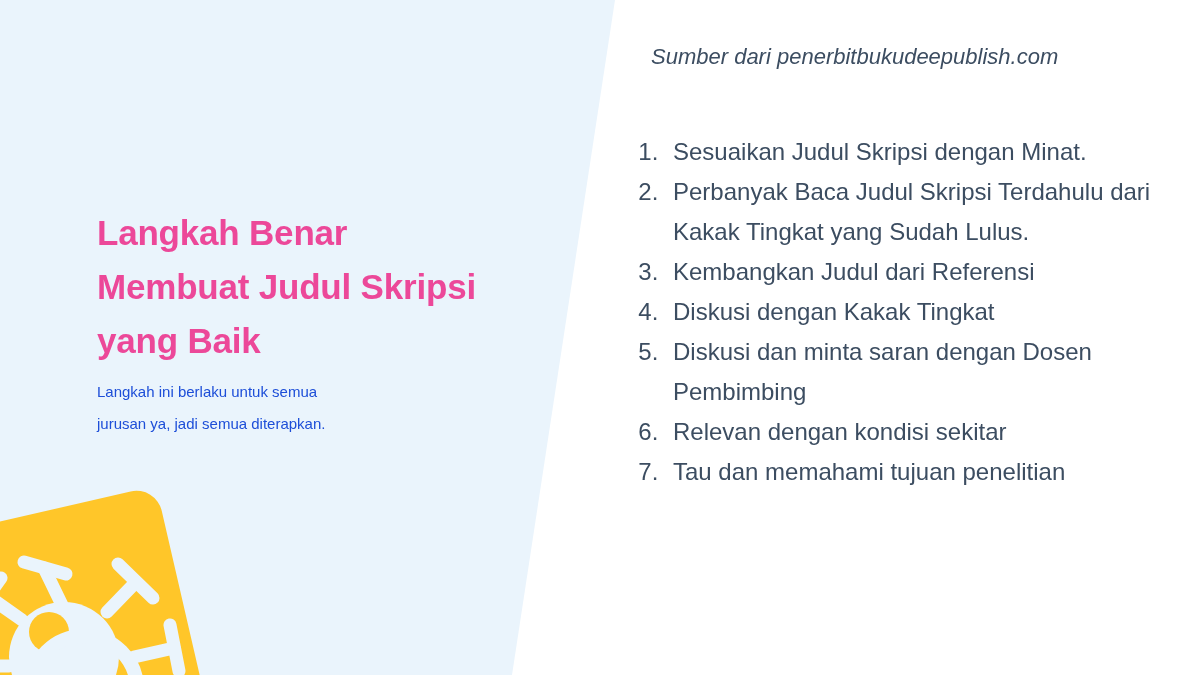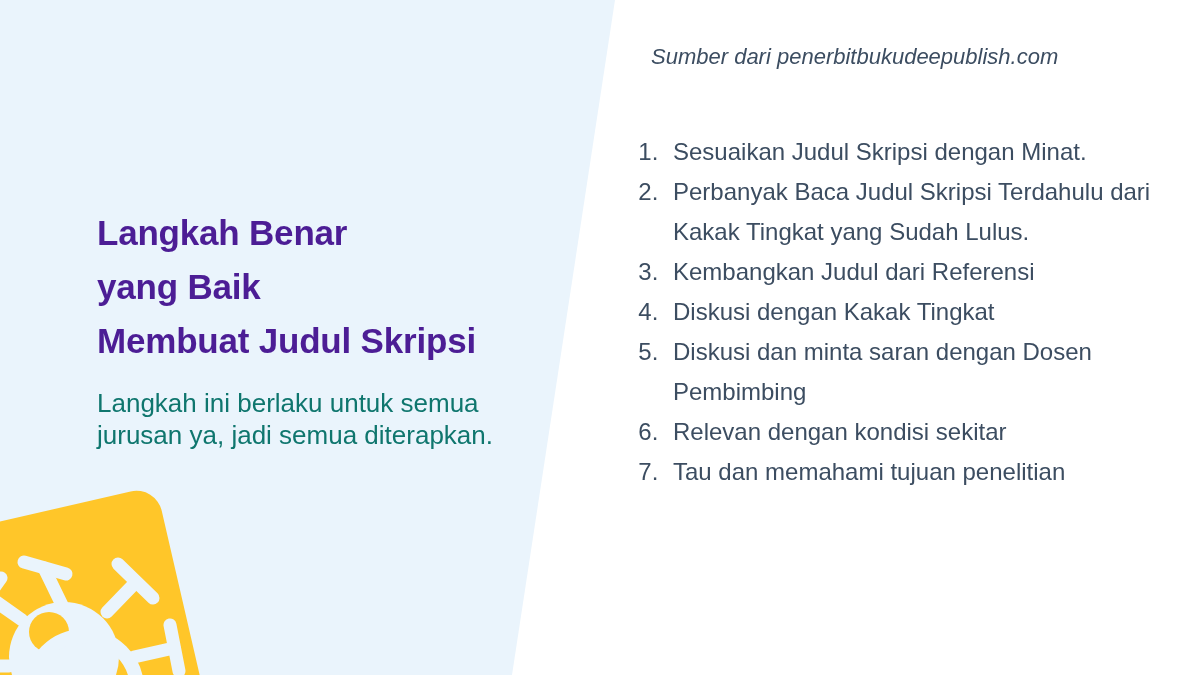--- a/index.html
+++ b/index.html
@@ -39,32 +39,32 @@
     position: absolute;
     left: 97px;
     top: 206px;
     width: 450px;
   }
   .headline {
     margin: 0;
     font-size: 35px;
     line-height: 54px;
     font-weight: bold;
-    color: #4c1d95;
+    color: #ec4899;
     letter-spacing: -0.2px;
   }
   .headline .hl-line {
     display: block;
   }
   .subhead {
-    margin: 19px 0 0 0;
-    font-size: 26px;
+    margin: 8px 0 0 0;
+    font-size: 15px;
     line-height: 32px;
     font-weight: normal;
-    color: #0f766e;
+    color: #1d4ed8;
   }
   .subhead .sub-line {
     display: block;
   }
 
   
   .badge-wrap {
     position: absolute;
     left: -96px;
     top: 452px;
@@ -120,22 +120,22 @@
 </head>
 <body>
 
 <div class="slide">
 
   <div class="left-panel"></div>
 
   <div class="left-text">
     <h1 class="headline">
       <span class="hl-line">Langkah Benar</span>
+      <span class="hl-line">Membuat Judul Skripsi</span>
       <span class="hl-line">yang Baik</span>
-      <span class="hl-line">Membuat Judul Skripsi</span>
     </h1>
     <p class="subhead">
       <span class="sub-line">Langkah ini berlaku untuk semua</span>
       <span class="sub-line">jurusan ya, jadi semua diterapkan.</span>
     </p>
   </div>
 
   <div class="badge-wrap">
     <svg viewBox="0 0 300 300" xmlns="http://www.w3.org/2000/svg">
       <g transform="rotate(-13 150 170)">

